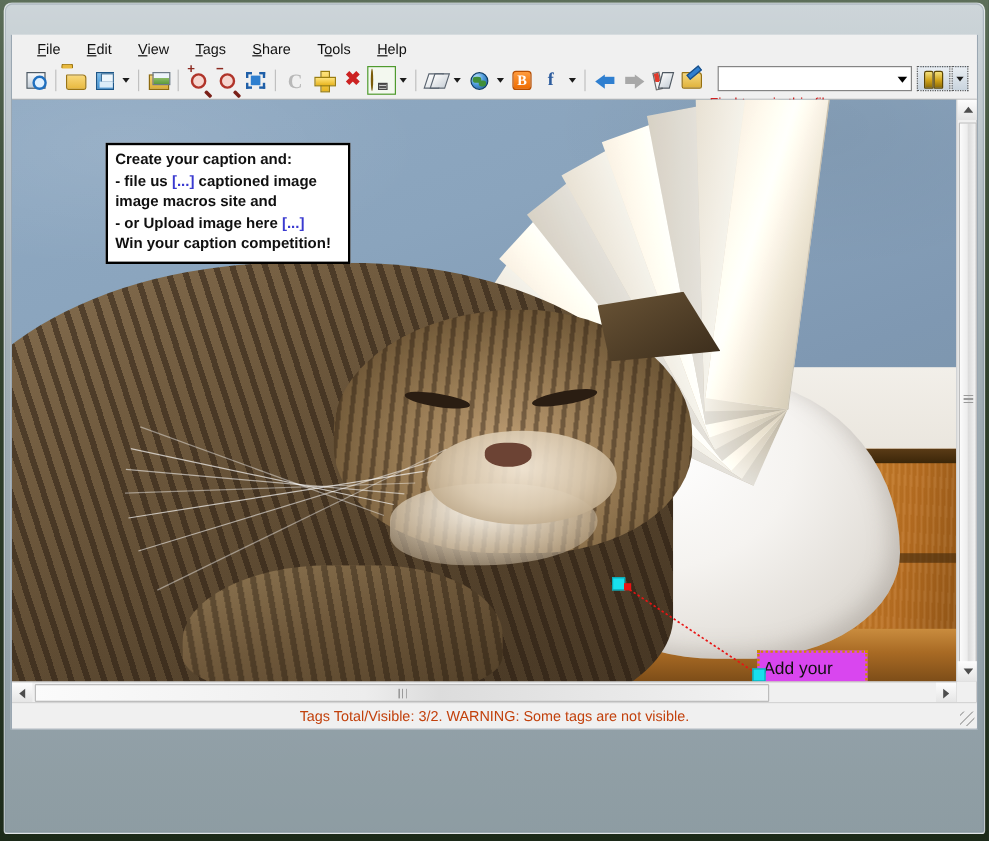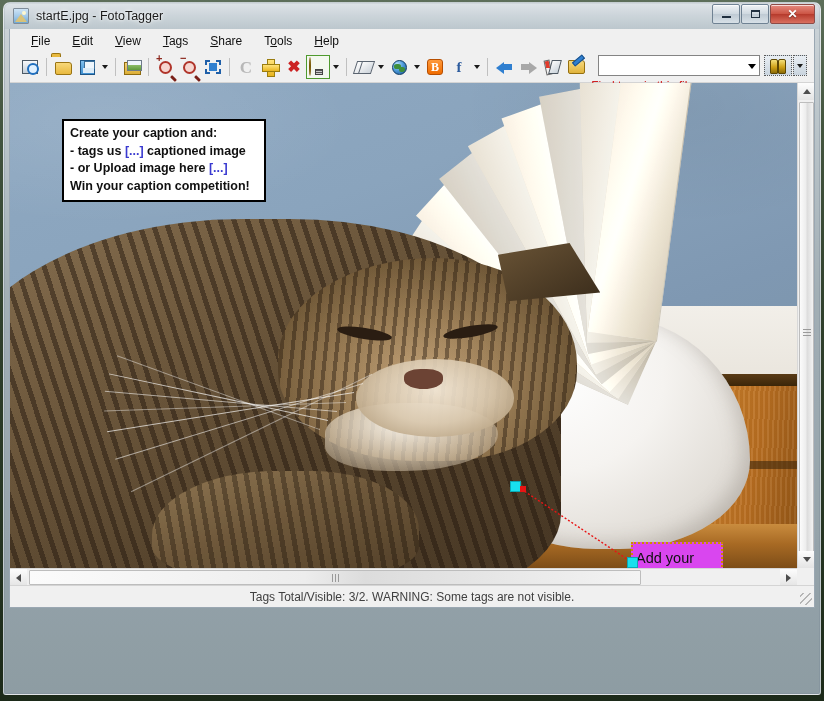--- a/index.html
+++ b/index.html
@@ -500,21 +500,21 @@
     background: rgba(70,44,14,0.65);
   }
   #wallwhite {
     right: 0; top: 46%; width: 30%; height: 22%;
     background: linear-gradient(180deg,#f2efe9,#e6e1d8);
   }
 
   
   #note-info {
     position: absolute;
-    left: 52px; top: 36px;
+    left: 78px; top: 36px;
     width: 204px;
     background: #ffffff;
     border: 2px solid #000;
     padding: 4px 6px 5px 6px;
     font-size: 12.5px;
     line-height: 17.5px;
     color: #101010;
     font-weight: bold;
     font-family: "Liberation Sans", sans-serif;
     white-space: nowrap;
@@ -605,51 +605,36 @@
   
   #status-bar {
     height: 22px;
     background: #f0f0f0;
     border-top: 1px solid #d4d4d4;
     display: flex; align-items: center; justify-content: center;
     flex: 0 0 auto;
     position: relative;
   }
   #status-text {
-    font-size: 12px; color: #404040;
+    font-size: 12px; color: #c2410c;
     white-space: nowrap;
   }
   #status-grip {
     position: absolute; right: 2px; bottom: 2px;
     width: 12px; height: 12px;
     background:
       repeating-linear-gradient(135deg, transparent 0 2px, #b5b5b5 2px 3px, transparent 3px 5px);
   }
 </style>
 </head>
 <body>
 
 <div id="window-frame">
   <div id="frame-glass"></div>
 
-  <div id="title-bar">
-    <div id="app-icon"></div>
-    <div id="title-text">startE.jpg - FotoTagger</div>
-    <div id="caption-buttons">
-      <div class="cap-btn" id="btn-min">
-        <span class="glyph-min"></span>
-      </div>
-      <div class="cap-btn" id="btn-max">
-        <span class="glyph-max"></span>
-      </div>
-      <div class="cap-btn" id="btn-close">
-        <span class="cap-glyph">✕</span>
-      </div>
-    </div>
-  </div>
 
   <div id="client">
 
     <div id="menu-bar">
       <div class="menu-item"><u>F</u><span>ile</span></div>
       <div class="menu-item"><u>E</u><span>dit</span></div>
       <div class="menu-item"><u>V</u><span>iew</span></div>
       <div class="menu-item"><u>T</u><span>ags</span></div>
       <div class="menu-item"><u>S</u><span>hare</span></div>
       <div class="menu-item">T<u>o</u><span>ols</span></div>
@@ -787,21 +772,22 @@
               <div class="whisker" style="left: 12%; top: 71.4%; width: 27.4%; transform: rotate(20deg); opacity: 0.55;"></div>
             </div>
         </div>
 
         <svg id="leader-svg">
           <line id="leader-line" x1="508" y1="404" x2="623" y2="480" stroke="#e81414" stroke-width="1.4" stroke-dasharray="2,2"></line>
         </svg>
 
         <div id="note-info" style="background: rgb(255, 255, 255); border-color: rgb(0, 0, 0);">
             <div><span>Create your caption and:</span></div>
-            <div><span> - tags us </span><span class="lnk" style="color: rgb(58, 58, 208);">[...]</span><span>  captioned image</span></div>
+            <div><span> - file us </span><span class="lnk" style="color: rgb(58, 58, 208);">[...]</span><span>  captioned image</span></div>
+            <div><span>   image macros site and</span></div>
             <div><span>-  or Upload image here  </span><span class="lnk" style="color: rgb(58, 58, 208);">[...]</span></div>
             <div><span>Win your caption competition!</span></div>
           </div>
 
         <div id="note-caption" style="background: #d946ef; border-color: rgb(208, 138, 0);">
           <div>Add your</div>
           <div>own caption!</div>
         </div>
         <div id="caption-handle" style="background: rgb(24, 224, 238);"></div>
         <div id="anchor-handle" style="background: rgb(24, 224, 238);"></div>

